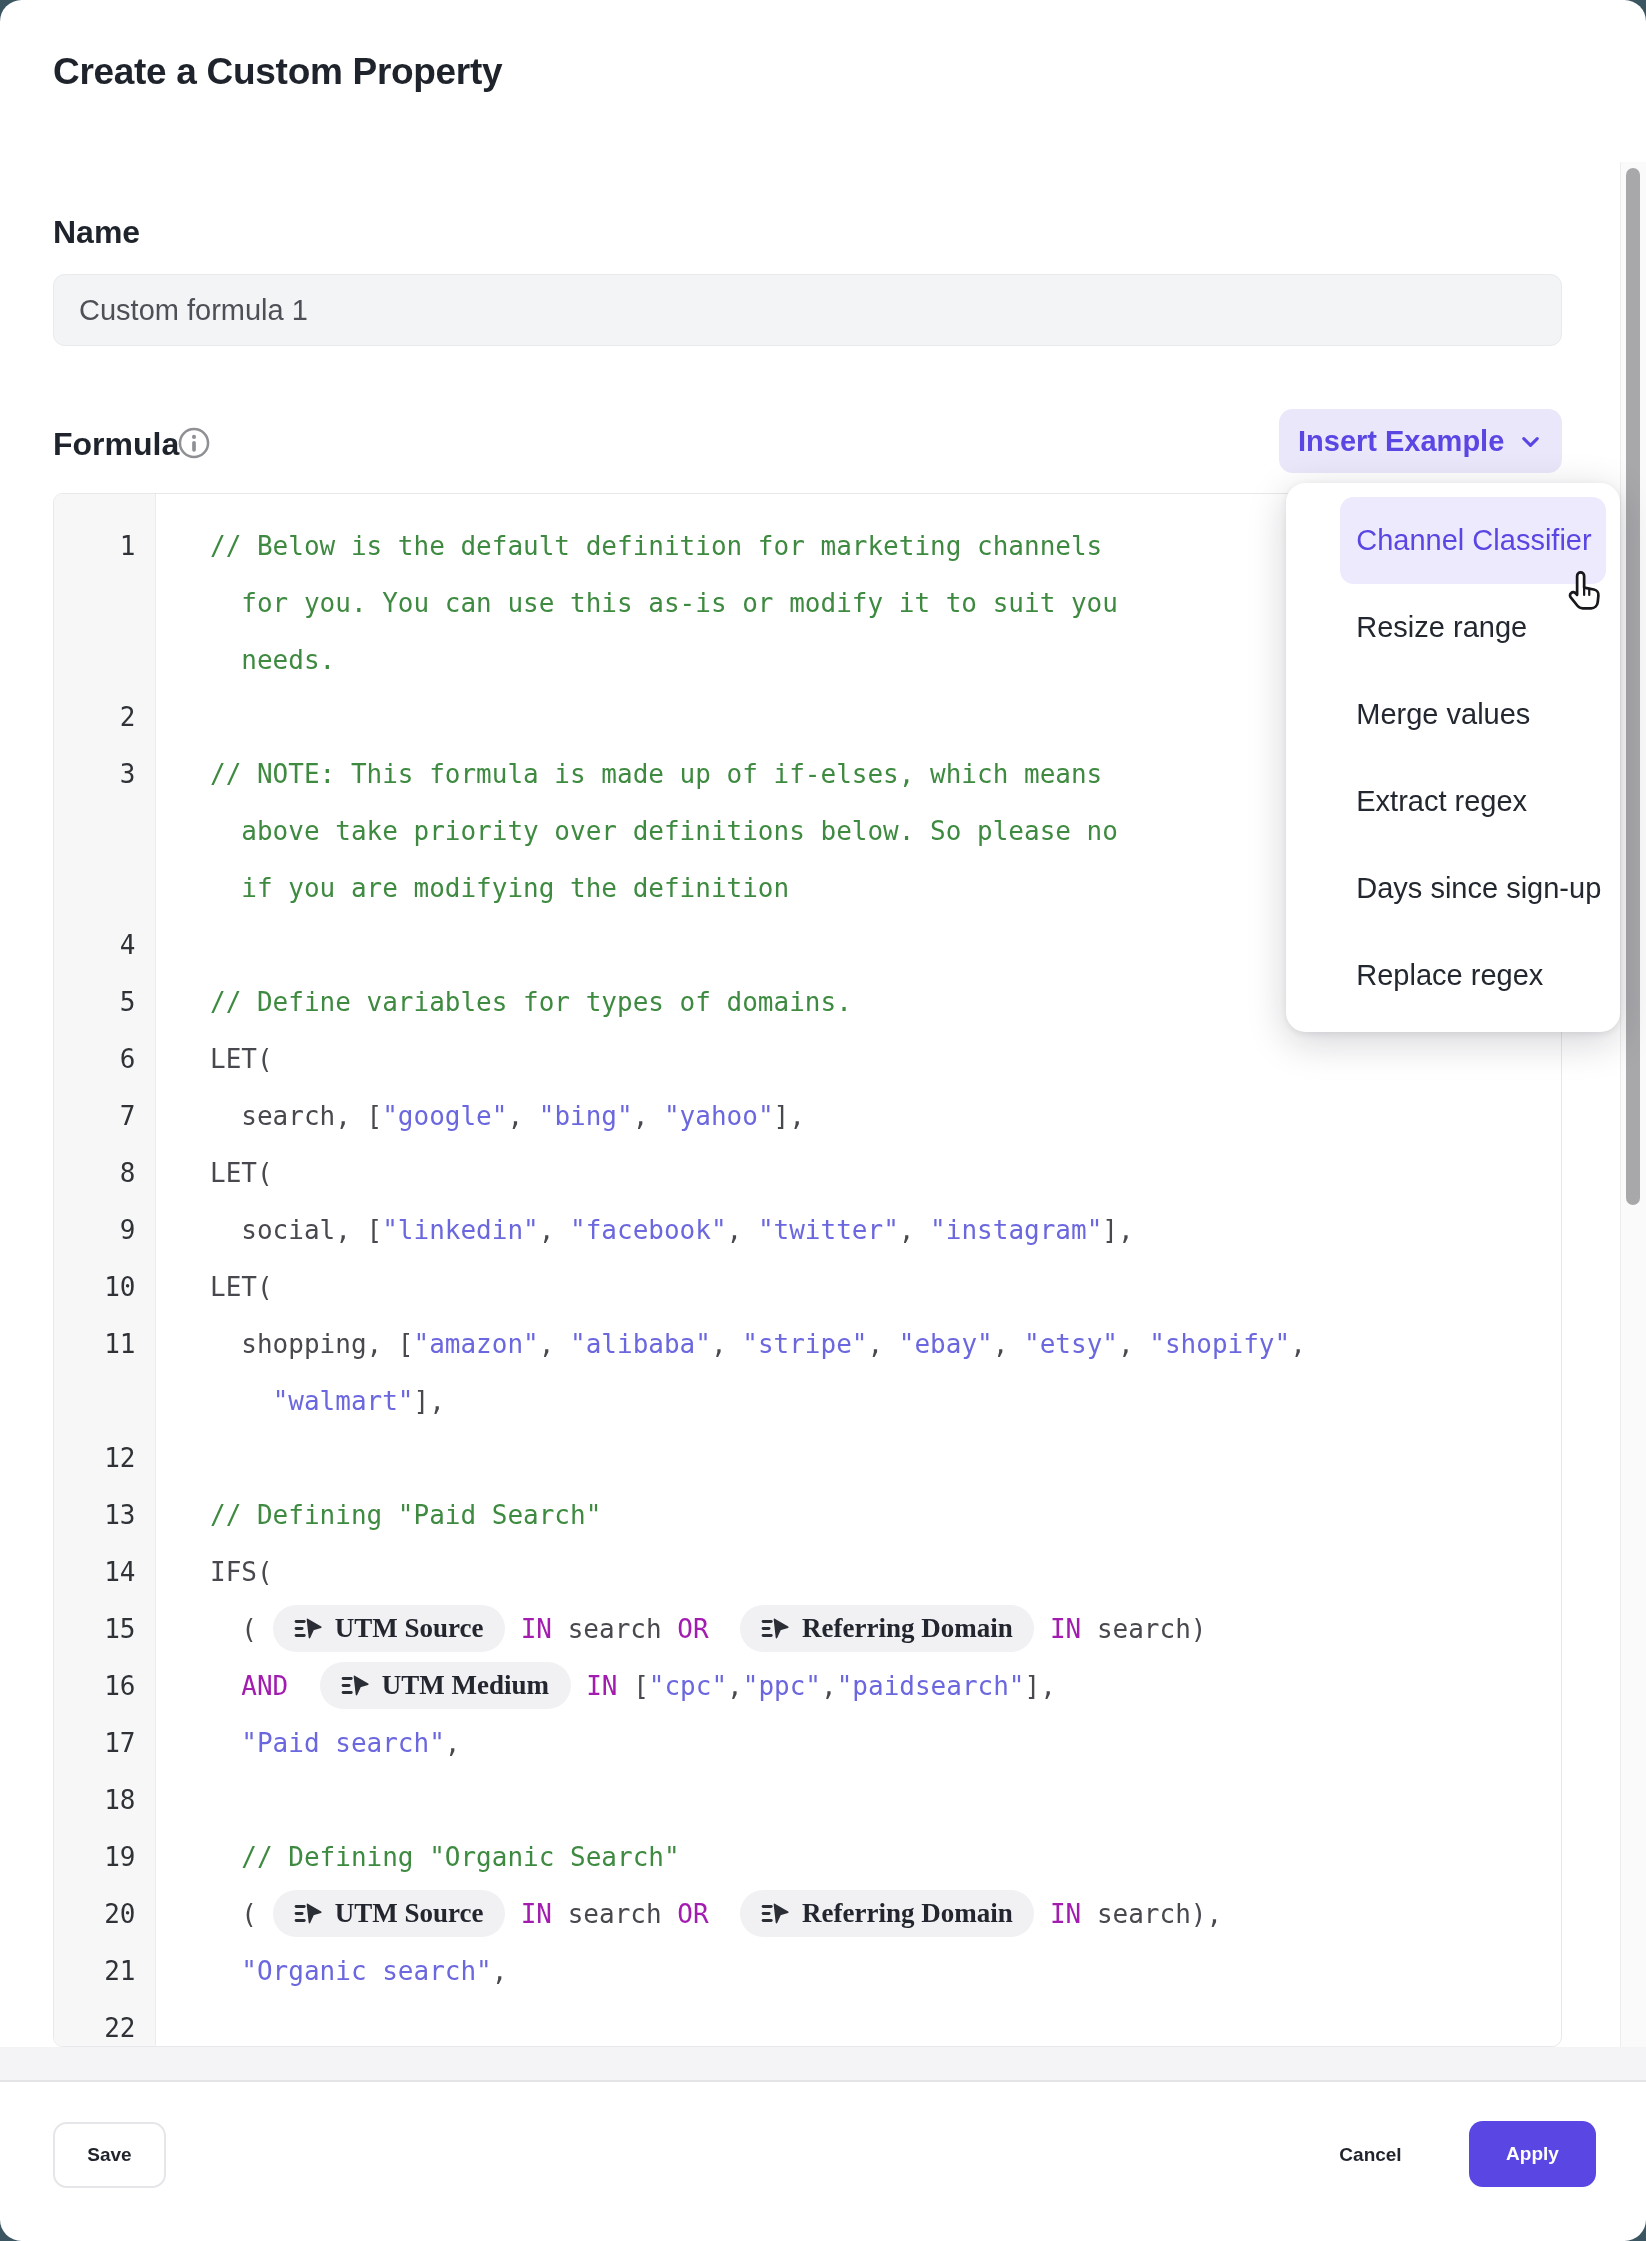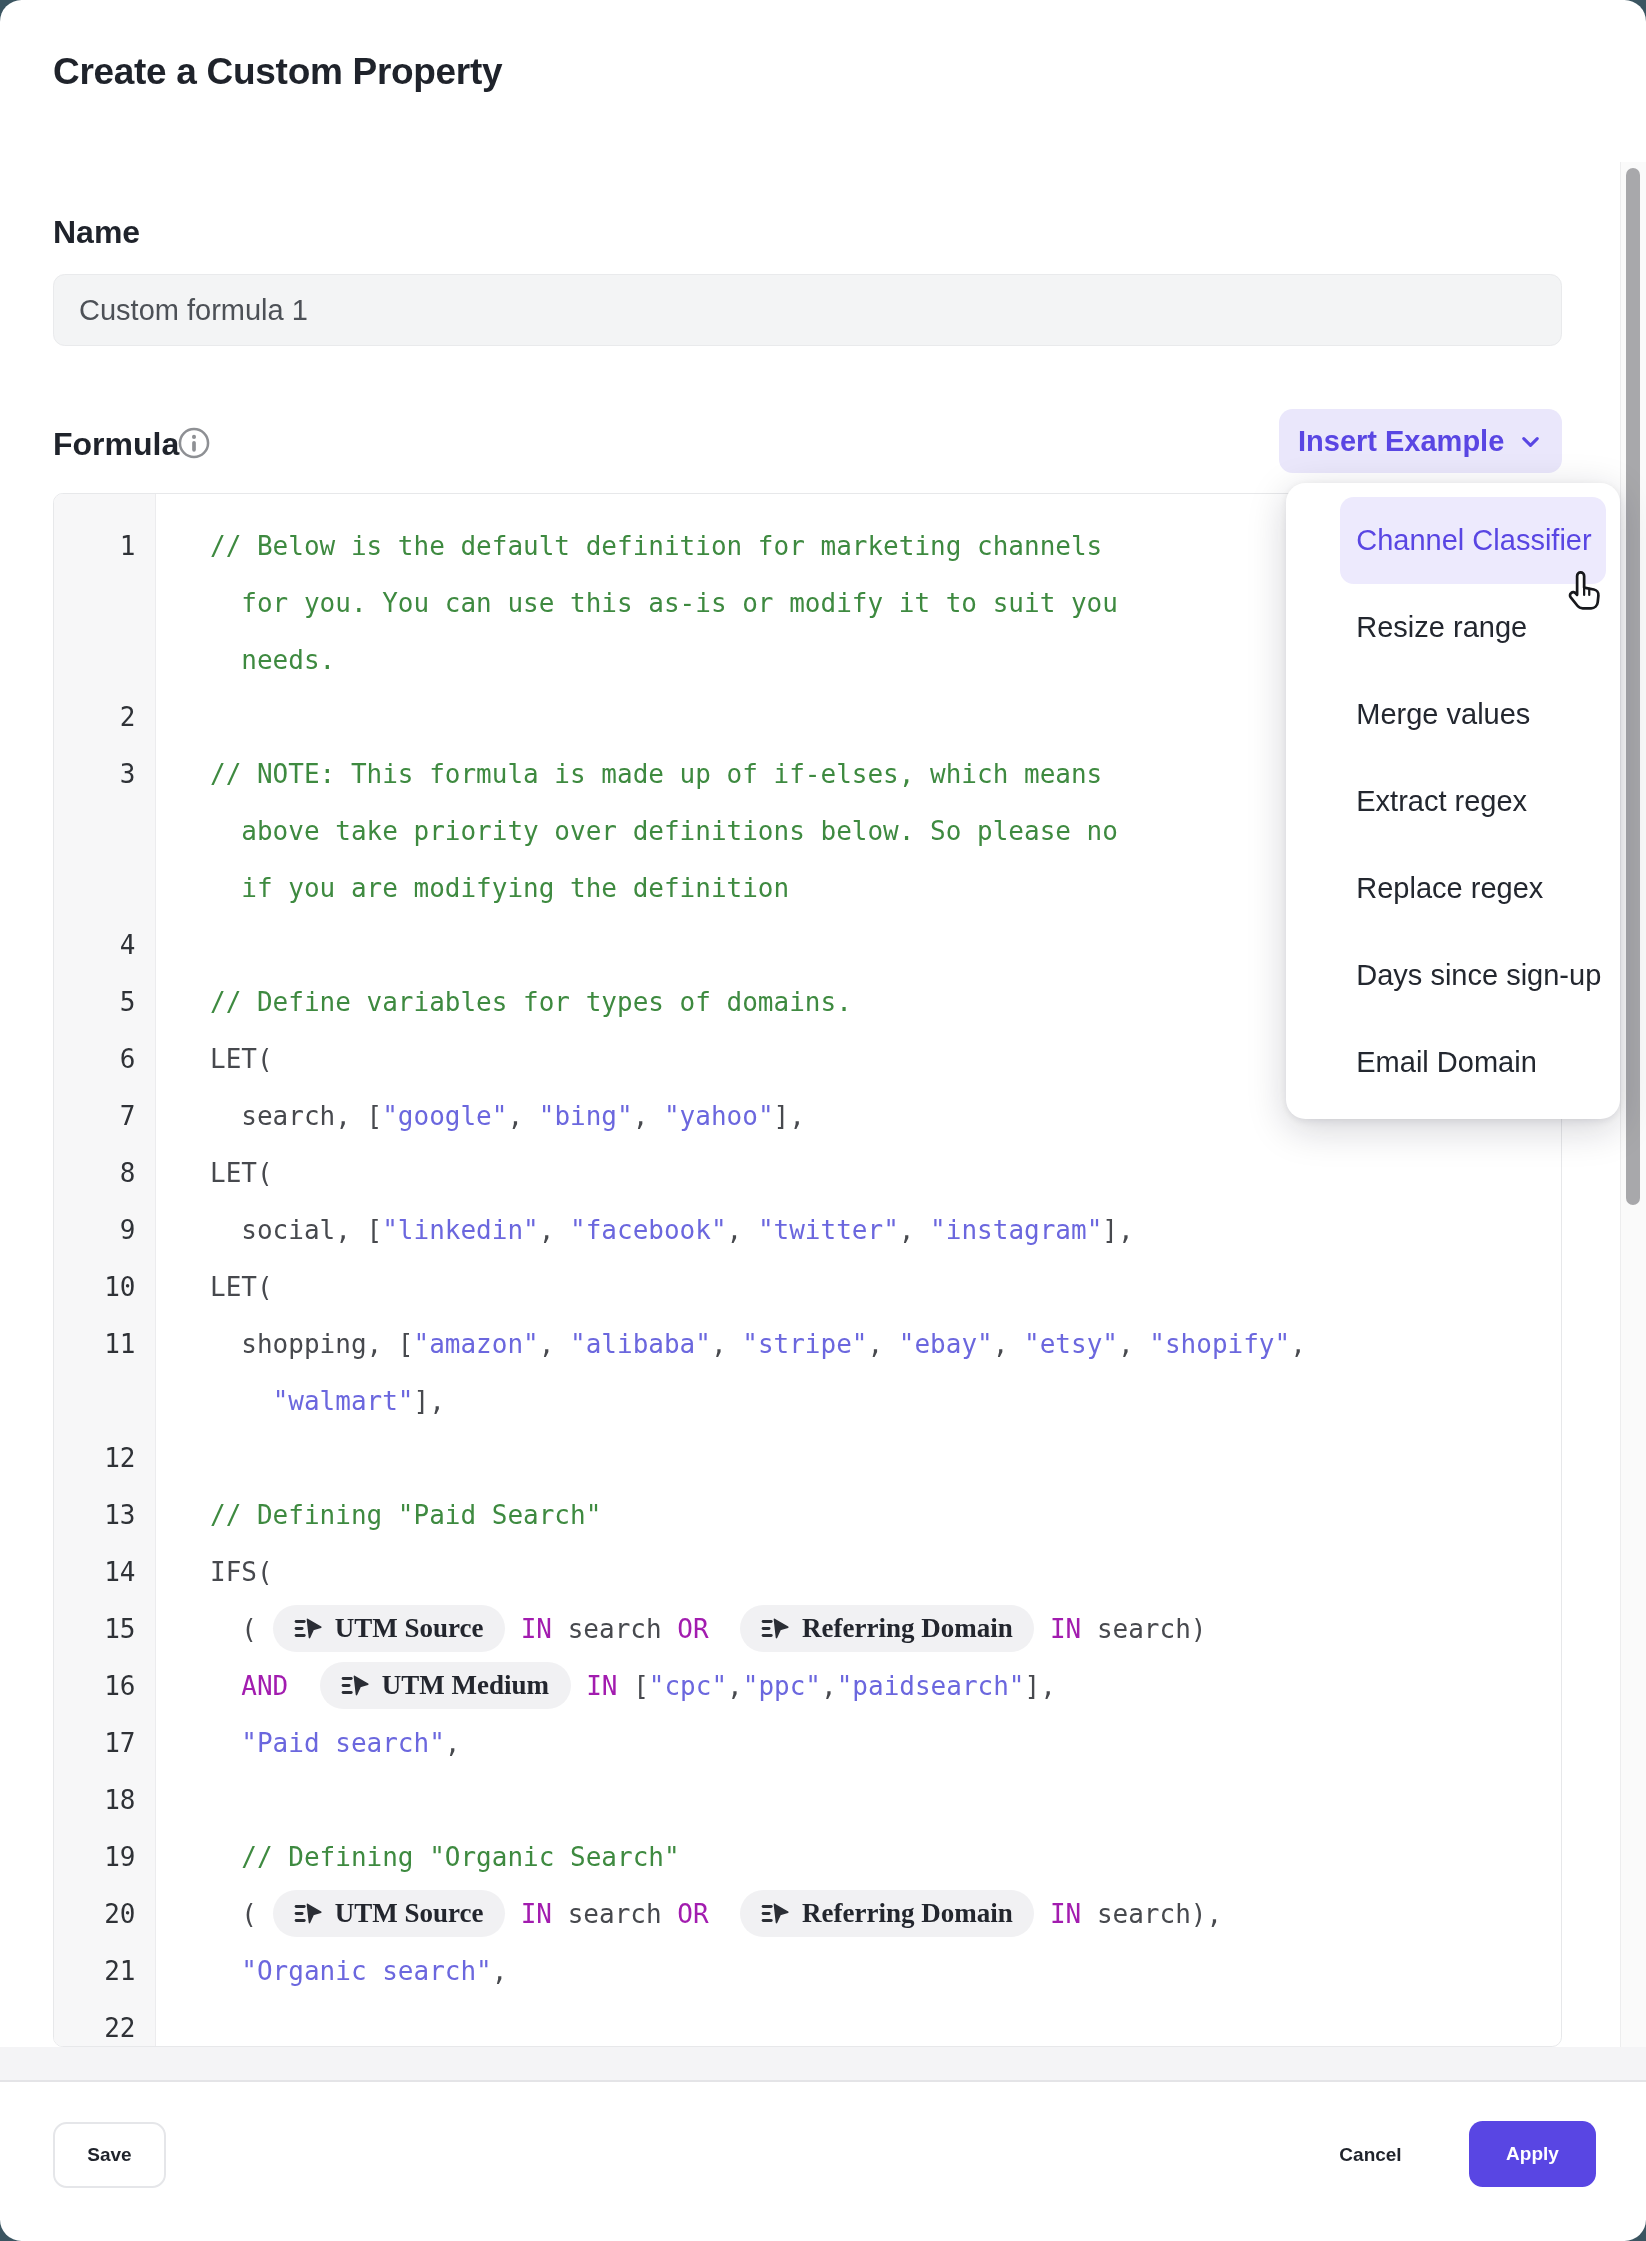--- a/index.html
+++ b/index.html
@@ -300,23 +300,22 @@
 
   <div class="scroll-track">
     <div class="scroll-thumb"></div>
   </div>
 
   <div class="menu" id="menu">
       <div class="menu-item active">Channel Classifier</div>
       <div class="menu-item">Resize range</div>
       <div class="menu-item">Merge values</div>
       <div class="menu-item">Extract regex</div>
+      <div class="menu-item">Days since sign-up</div>
       <div class="menu-item">Replace regex</div>
-      <div class="menu-item">Days since sign-up</div>
-      <div class="menu-item">Email Domain</div>
     </div>
 
   <svg class="cursor-hand" viewBox="0 0 32 32">
     <path d="M12 19V7.6c0-1.3 1-2.3 2.2-2.3s2.2 1 2.2 2.3v7.2l6.1 1.2c1.8.35 3 2 2.85 3.8l-.45 4.3c-.22 2.1-2 3.7-4.1 3.7h-5.3c-1.3 0-2.5-.6-3.3-1.6l-4.2-5.2c-.7-.85-.6-2.1.25-2.8.85-.75 2.1-.65 2.85.2l.85 1z" fill="#ffffff" stroke="#17181c" stroke-width="1.7" stroke-linejoin="round"></path>
     <path d="M16.4 15v4.4 M19.6 15.6v3.8" fill="none" stroke="#17181c" stroke-width="1.4" stroke-linecap="round"></path>
   </svg>
 
   <div class="bottom-band"></div>
   <div class="footer-divider"></div>
 

